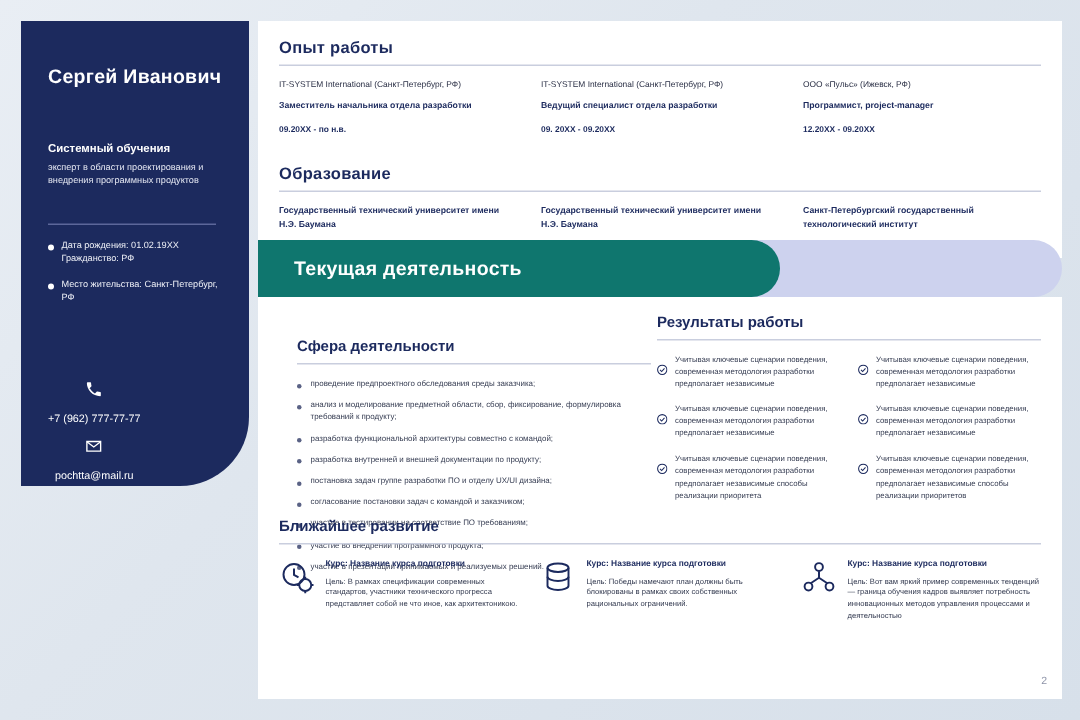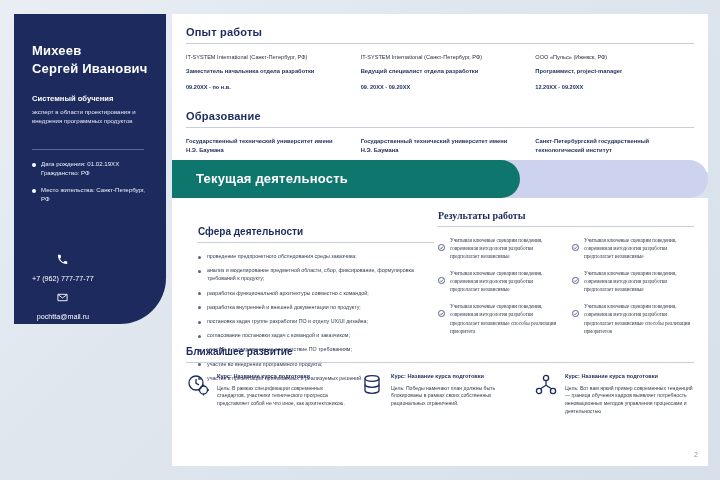--- a/index.html
+++ b/index.html
@@ -64,21 +64,21 @@
     position:absolute;left:172px;top:198px;width:536px;height:268px;background:#ffffff;
   }
   .h2{color:#1c2a5e;font-weight:bold;font-size:10px;}
   .h2rule{height:1px;background:#c9cede;margin-top:5px;}
 
   .scope{position:absolute;left:14px;top:28px;width:236px;margin-left:12px;}
   .scope ul{list-style:none;margin:9px 0 0 0;padding:0;}
   .scope li{position:relative;padding-left:9px;font-size:5.3px;color:#333a50;line-height:1.55;margin-bottom:6px;}
   .scope li:before{content:"";position:absolute;left:0;top:3.5px;width:3px;height:3px;border-radius:50%;background:#5a6285;}
 
-  .results{position:absolute;left:266px;top:12px;width:256px;font-family:Liberation Serif, serif;}
+  .results{position:absolute;left:266px;top:12px;width:256px;}
   .rescols{display:flex;gap:12px;margin-top:9px;}
   .rescol{width:50%;}
   .ritem{display:flex;gap:5px;margin-bottom:9px;}
   .check{width:7px;height:7px;flex:none;margin-top:1px;}
   .rtext{font-size:5.2px;color:#333a50;line-height:1.55;}
 
   .dev{position:absolute;left:14px;top:148px;width:508px;}
   .devcols{display:flex;gap:14px;margin-top:10px;}
   .devcol{width:33.33%;display:flex;gap:7px;}
   .devicon{width:24px;height:24px;flex:none;}
@@ -127,21 +127,20 @@
         </div>
         <div class="col">
           <div class="edu-item">Санкт-Петербургский государственный технологический институт</div>
         </div>
       </div>
     </div>
   </div>
 
   <div class="left-panel">
     <div class="name">
-      <div>Михеев</div>
       <div>Сергей Иванович</div>
     </div>
     <div class="job">Системный обучения</div>
     <div class="about">эксперт в области проектирования и внедрения программных продуктов</div>
     <div class="divider"></div>
     <div class="facts">
       <div class="fact">
         <span class="bullet"></span>
         <span>Дата рождения: 01.02.19ХХ Гражданство: РФ</span>
       </div>

